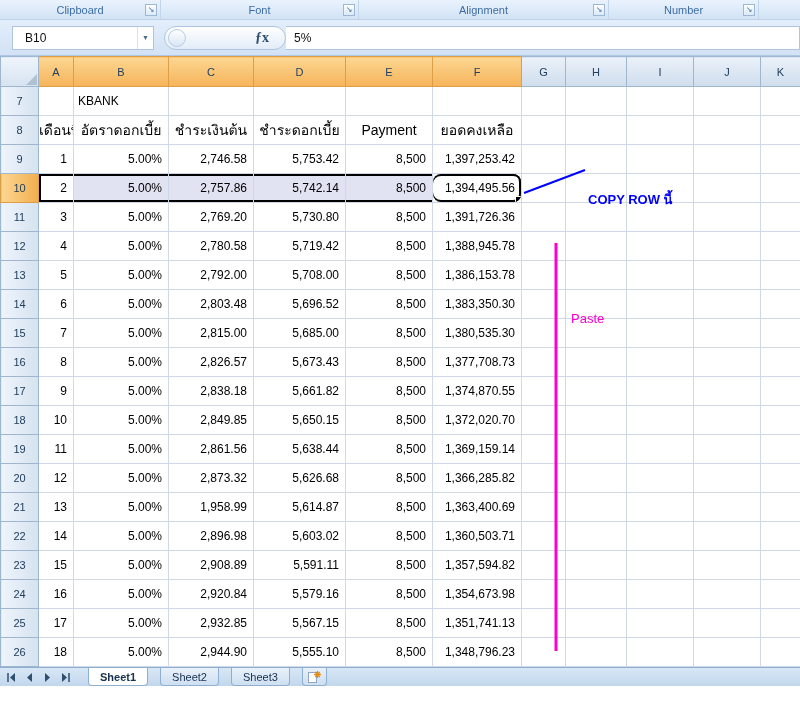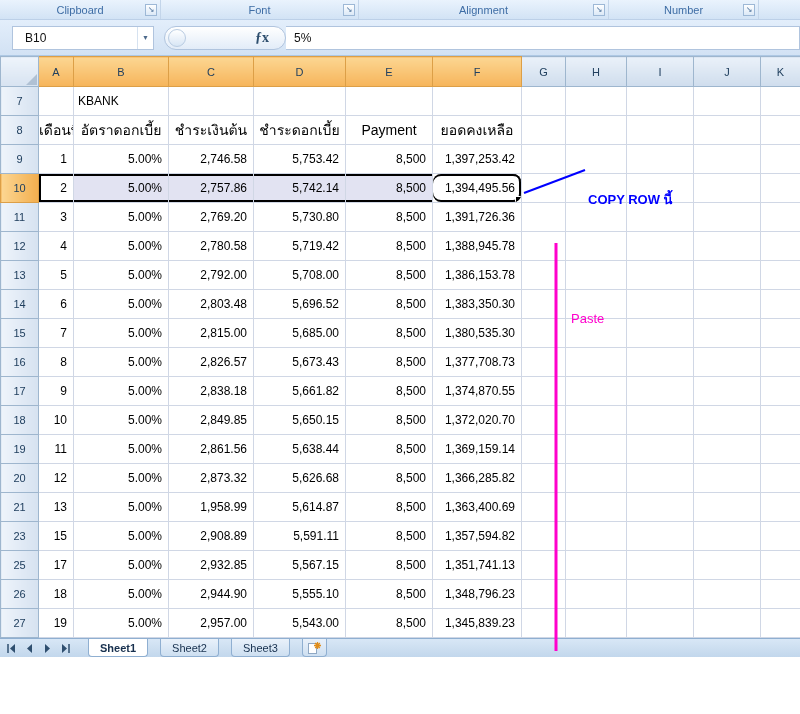--- a/index.html
+++ b/index.html
@@ -358,34 +358,62 @@
         <td class="cell cD num">5,614.87</td>
         <td class="cell cE num">8,500</td>
         <td class="cell cF num">1,363,400.69</td>
         <td class="cell cG"></td>
         <td class="cell cH"></td>
         <td class="cell cI"></td>
         <td class="cell cJ"></td>
         <td class="cell cK"></td>
       </tr>
       <tr>
+        <td class="rh">22</td>
+        <td class="cell cA num">14</td>
+        <td class="cell cB num">5.00%</td>
+        <td class="cell cC num">2,896.98</td>
+        <td class="cell cD num">5,603.02</td>
+        <td class="cell cE num">8,500</td>
+        <td class="cell cF num">1,360,503.71</td>
+        <td class="cell cG"></td>
+        <td class="cell cH"></td>
+        <td class="cell cI"></td>
+        <td class="cell cJ"></td>
+        <td class="cell cK"></td>
+      </tr>
+      <tr>
         <td class="rh">23</td>
         <td class="cell cA num">15</td>
         <td class="cell cB num">5.00%</td>
         <td class="cell cC num">2,908.89</td>
         <td class="cell cD num">5,591.11</td>
         <td class="cell cE num">8,500</td>
         <td class="cell cF num">1,357,594.82</td>
         <td class="cell cG"></td>
         <td class="cell cH"></td>
         <td class="cell cI"></td>
         <td class="cell cJ"></td>
         <td class="cell cK"></td>
       </tr>
       <tr>
+        <td class="rh">24</td>
+        <td class="cell cA num">16</td>
+        <td class="cell cB num">5.00%</td>
+        <td class="cell cC num">2,920.84</td>
+        <td class="cell cD num">5,579.16</td>
+        <td class="cell cE num">8,500</td>
+        <td class="cell cF num">1,354,673.98</td>
+        <td class="cell cG"></td>
+        <td class="cell cH"></td>
+        <td class="cell cI"></td>
+        <td class="cell cJ"></td>
+        <td class="cell cK"></td>
+      </tr>
+      <tr>
         <td class="rh">25</td>
         <td class="cell cA num">17</td>
         <td class="cell cB num">5.00%</td>
         <td class="cell cC num">2,932.85</td>
         <td class="cell cD num">5,567.15</td>
         <td class="cell cE num">8,500</td>
         <td class="cell cF num">1,351,741.13</td>
         <td class="cell cG"></td>
         <td class="cell cH"></td>
         <td class="cell cI"></td>
@@ -393,34 +421,20 @@
         <td class="cell cK"></td>
       </tr>
       <tr>
         <td class="rh">26</td>
         <td class="cell cA num">18</td>
         <td class="cell cB num">5.00%</td>
         <td class="cell cC num">2,944.90</td>
         <td class="cell cD num">5,555.10</td>
         <td class="cell cE num">8,500</td>
         <td class="cell cF num">1,348,796.23</td>
-        <td class="cell cG"></td>
-        <td class="cell cH"></td>
-        <td class="cell cI"></td>
-        <td class="cell cJ"></td>
-        <td class="cell cK"></td>
-      </tr>
-      <tr>
-        <td class="rh">27</td>
-        <td class="cell cA num">19</td>
-        <td class="cell cB num">5.00%</td>
-        <td class="cell cC num">2,957.00</td>
-        <td class="cell cD num">5,543.00</td>
-        <td class="cell cE num">8,500</td>
-        <td class="cell cF num">1,345,839.23</td>
         <td class="cell cG"></td>
         <td class="cell cH"></td>
         <td class="cell cI"></td>
         <td class="cell cJ"></td>
         <td class="cell cK"></td>
       </tr>
     </tbody>
 </table>
 
 <div class="tabbar">

